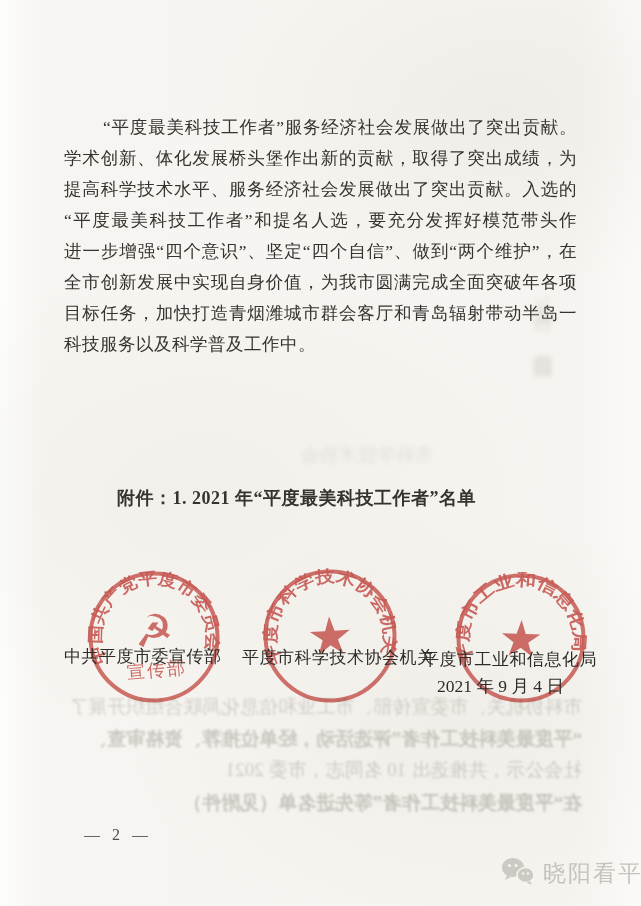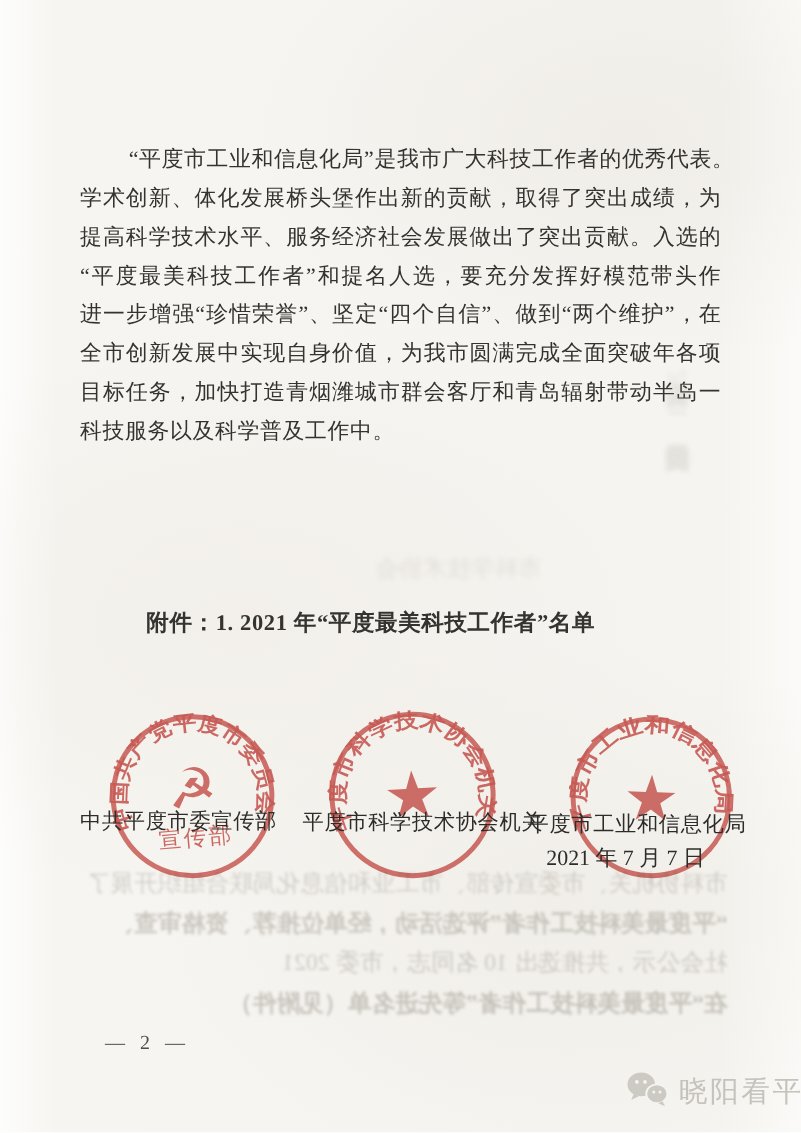--- a/index.html
+++ b/index.html
@@ -54,25 +54,25 @@
   .pagenum{position:absolute;left:84px;top:826px;font-size:16px;color:#4e4e4e;letter-spacing:4px;white-space:nowrap;}
   .watermark{position:absolute;left:500px;top:856px;display:flex;align-items:center;gap:7px;}
   .wm-text{font-size:23px;color:#c6c3bd;letter-spacing:2px;white-space:nowrap;font-family:"Liberation Sans","DejaVu Sans",sans-serif;}
 </style>
 </head>
 <body>
 
 <div class="page">
 
   <div class="paragraph">
-    <div class="pline indent">“平度市工业和信息化局”是我市广大科技工作者的优秀代表。</div>
+    <div class="pline indent">“平度最美科技工作者”服务经济社会发展做出了突出贡献。</div>
     <div class="pline">学术创新、体化发展桥头堡作出新的贡献，取得了突出成绩，为</div>
     <div class="pline">提高科学技术水平、服务经济社会发展做出了突出贡献。入选的</div>
     <div class="pline">“平度最美科技工作者”和提名人选，要充分发挥好模范带头作</div>
-    <div class="pline">进一步增强“珍惜荣誉”、坚定“四个自信”、做到“两个维护”，在</div>
+    <div class="pline">进一步增强“四个意识”、坚定“四个自信”、做到“两个维护”，在</div>
     <div class="pline">全市创新发展中实现自身价值，为我市圆满完成全面突破年各项</div>
     <div class="pline">目标任务，加快打造青烟潍城市群会客厅和青岛辐射带动半岛一</div>
     <div class="pline last">科技服务以及科学普及工作中。</div>
   </div>
 
   <div class="attach1">附件：1. 2021 年“平度最美科技工作者”名单</div>
 
   <div class="ghost gv1">关于表彰 2021 年平度最美科技工作者的决定</div>
   <div class="ghost g0">市科学技术协会</div>
   <div class="ghost g1">市科协机关、市委宣传部、市工业和信息化局联合组织开展了</div>
@@ -110,21 +110,21 @@
       <text fill="#c94742" fill-opacity=".9" font-size="16.5" font-weight="bold">
         <textPath href="#arc-s3" startOffset="6" textLength="202" lengthAdjust="spacingAndGlyphs">平度市工业和信息化局</textPath>
       </text>
       <text x="66" y="84" text-anchor="middle" font-size="50" fill="#c94742" fill-opacity=".88">★</text>
     </svg>
   </div>
 
   <div class="caption c1">中共平度市委宣传部</div>
   <div class="caption c2">平度市科学技术协会机关</div>
   <div class="caption c3">平度市工业和信息化局</div>
-  <div class="date">2021 年 7 月 7 日</div>
+  <div class="date">2021 年 9 月 4 日</div>
 
   <div class="pagenum">— 2 —</div>
 
   <div class="watermark">
     <span>
       <svg width="36" height="30" viewBox="0 0 36 30">
         <ellipse cx="13" cy="11.5" rx="11" ry="9.5" fill="#cdcac4"></ellipse>
         <circle cx="9.5" cy="9.5" r="1.5" fill="#f6f4f0"></circle>
         <circle cx="16" cy="9.5" r="1.5" fill="#f6f4f0"></circle>
         <path d="M7 19 L5 24 L11 21 Z" fill="#cdcac4"></path>

